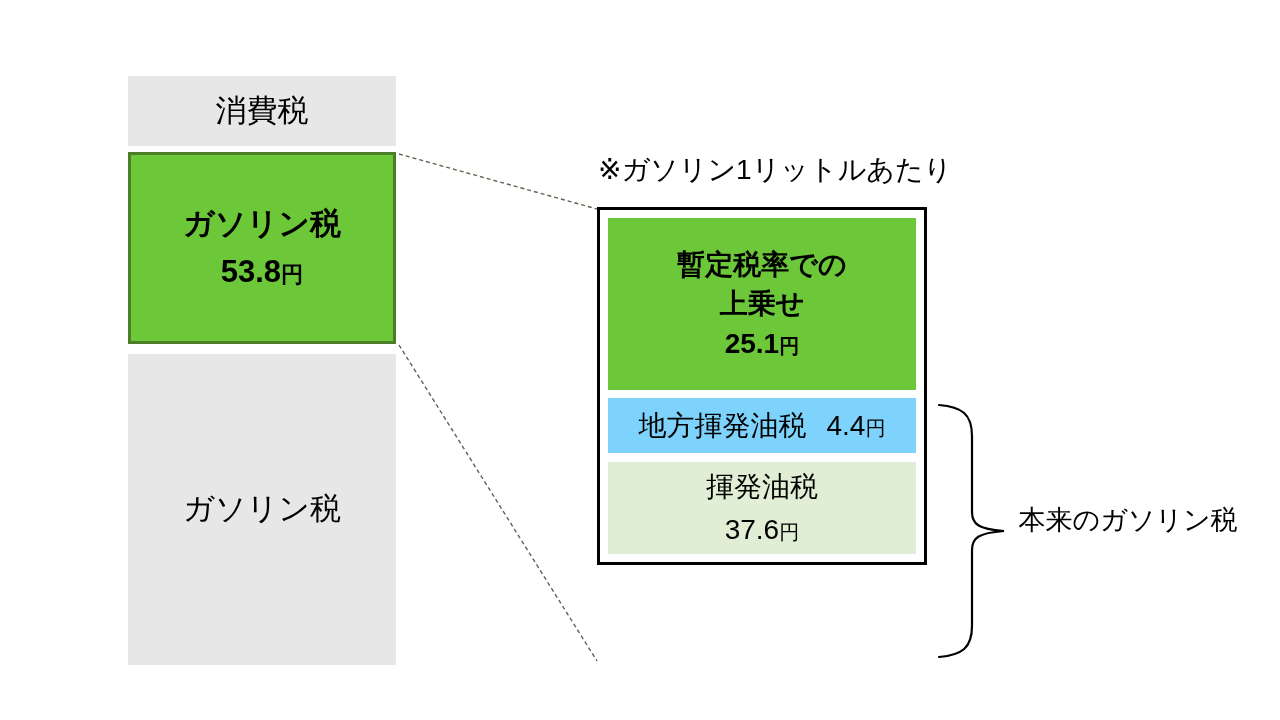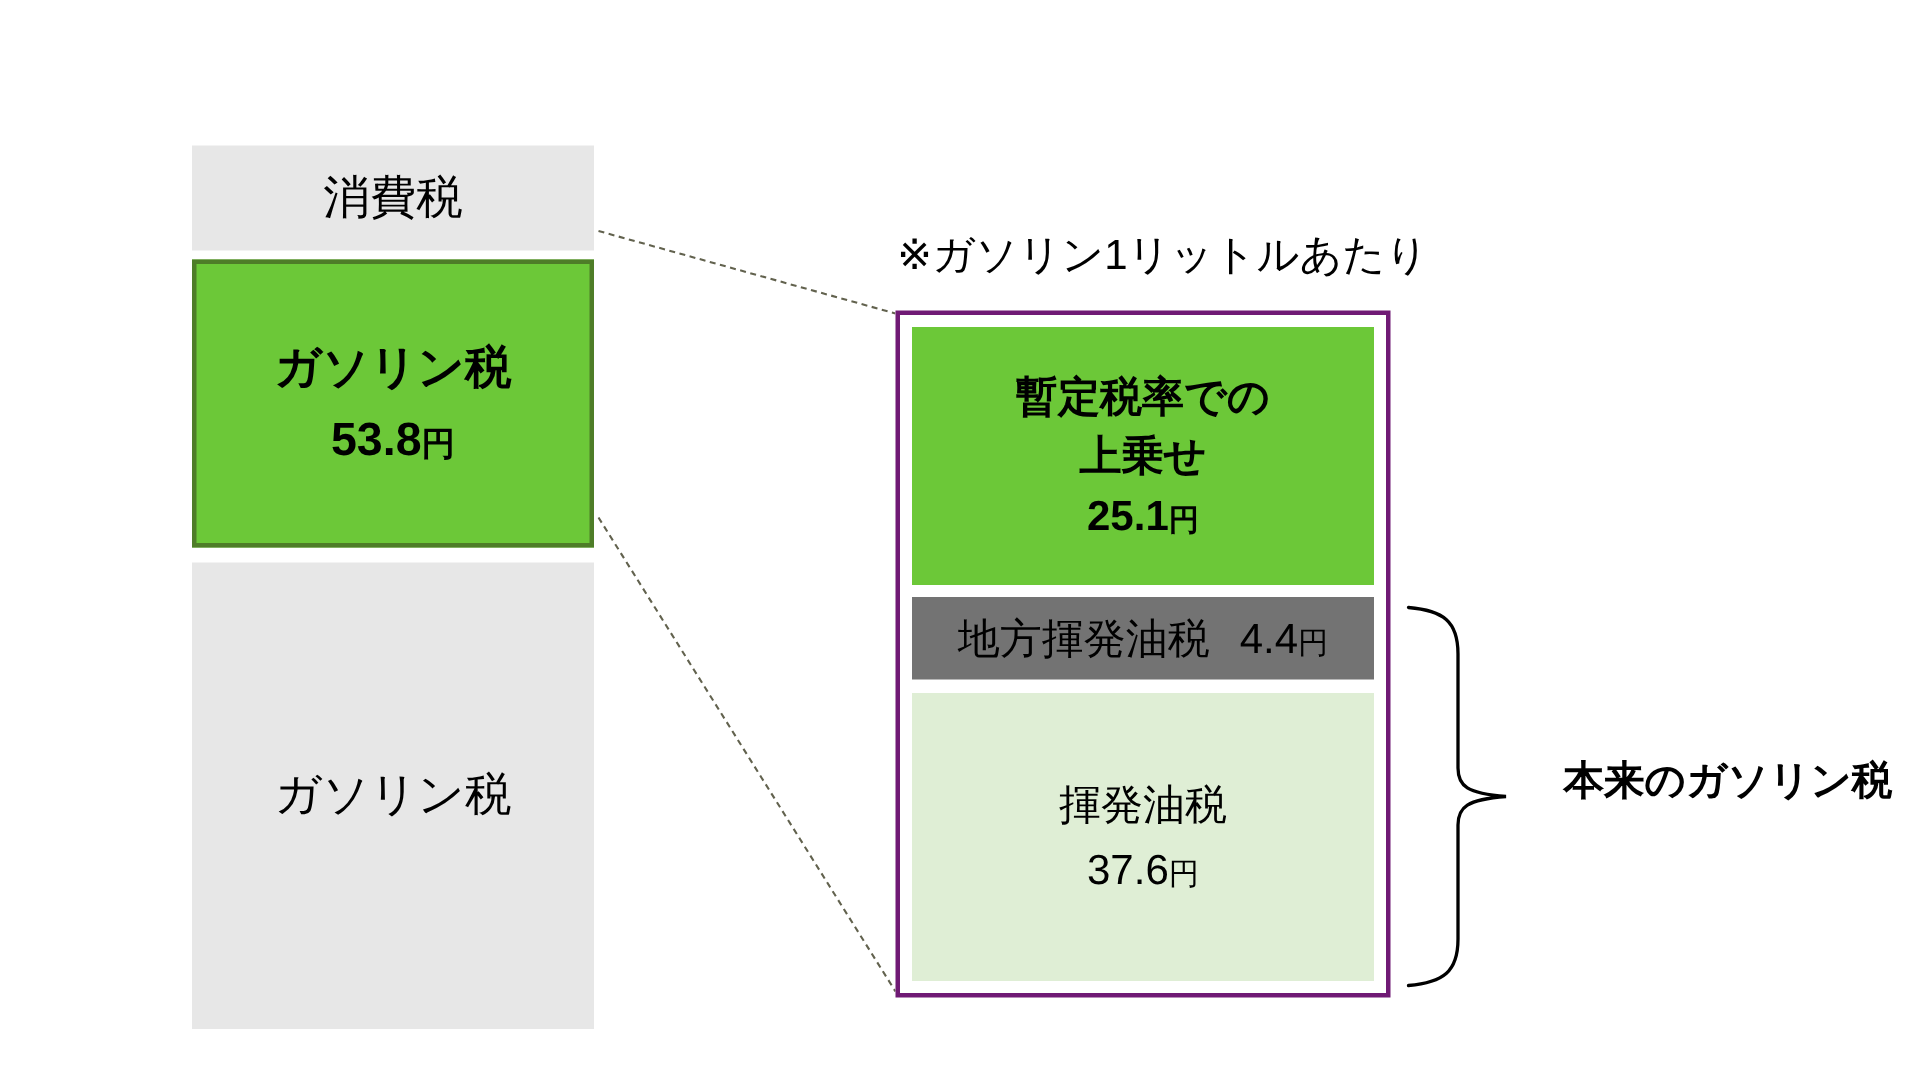--- a/index.html
+++ b/index.html
@@ -30,21 +30,20 @@
     fill: none;
   }
   .box {
     position: absolute;
     display: flex;
     flex-direction: column;
     align-items: center;
     justify-content: center;
     text-align: center;
     box-sizing: border-box;
-    margin-top: 21px;
   }
   .gray-box { background: #e7e7e7; }
   .consumption-box {
     left: 128px; top: 76px;
     width: 268px; height: 70px;
     font-size: 31px;
   }
   .gasoline-box {
     left: 128px; top: 152px;
     width: 268px; height: 192px;
@@ -62,23 +61,23 @@
   }
   .note {
     position: absolute;
     left: 598px; top: 151px;
     font-size: 28px;
     white-space: nowrap;
   }
   .panel {
     position: absolute;
     left: 597px; top: 207px;
-    width: 330px; height: 458px;
+    width: 330px; height: 358px;
     background: #ffffff;
-    border: 3px solid #701a75;
+    border: 3px solid #000000;
     box-sizing: border-box;
     padding: 8px;
     display: flex;
     flex-direction: column;
   }
   .seg {
     display: flex;
     flex-direction: column;
     align-items: center;
     justify-content: center;
@@ -88,21 +87,21 @@
   .seg-provisional {
     flex: 0 0 172px;
     background: #6cc838;
     font-size: 28px;
     font-weight: 700;
     line-height: 1.4;
     margin-bottom: 8px;
   }
   .seg-local {
     flex: 0 0 55px;
-    background: #737373;
+    background: #7dd3fc;
     flex-direction: row;
     font-size: 28px;
     margin-bottom: 9px;
   }
   .seg-local .val-group { margin-left: 20px; }
   .seg-excise {
     flex: 1 1 auto;
     background: #dfeed5;
     font-size: 28px;
     line-height: 1.55;
@@ -115,26 +114,25 @@
     width: 72px; height: 258px;
   }
   .brace-svg path {
     stroke: #000000;
     stroke-width: 2.2;
     fill: none;
     stroke-linecap: round;
   }
   .bracket-label {
     position: absolute;
-    left: 1024px; top: 500px;
+    left: 1000px; top: 500px;
     width: 256px;
     text-align: center;
     font-size: 27px;
     line-height: 1.5;
-    font-weight: bold;
   }
 </style>
 </head>
 <body>
 
 <div class="canvas">
 
   <svg class="connectors" viewBox="0 0 1280 720" preserveAspectRatio="none">
     <line class="dash-line" x1="399" y1="154" x2="597" y2="209"></line>
     <line class="dash-line" x1="399" y1="345" x2="597" y2="661"></line>

